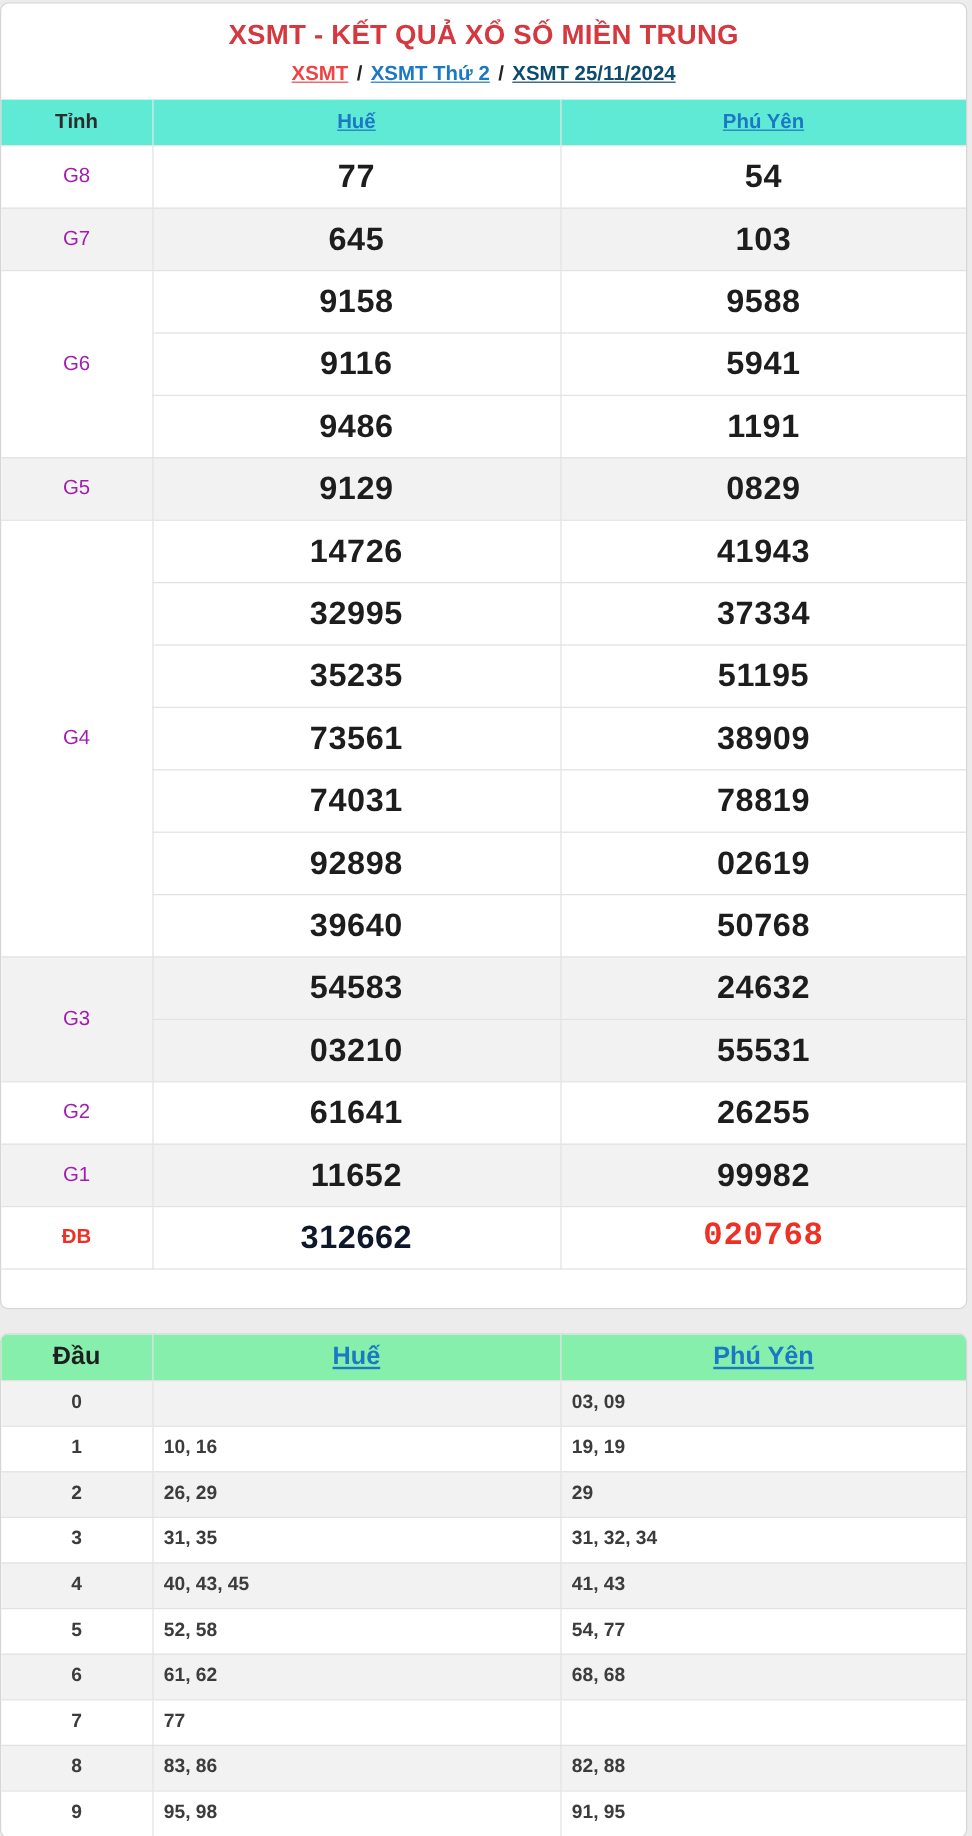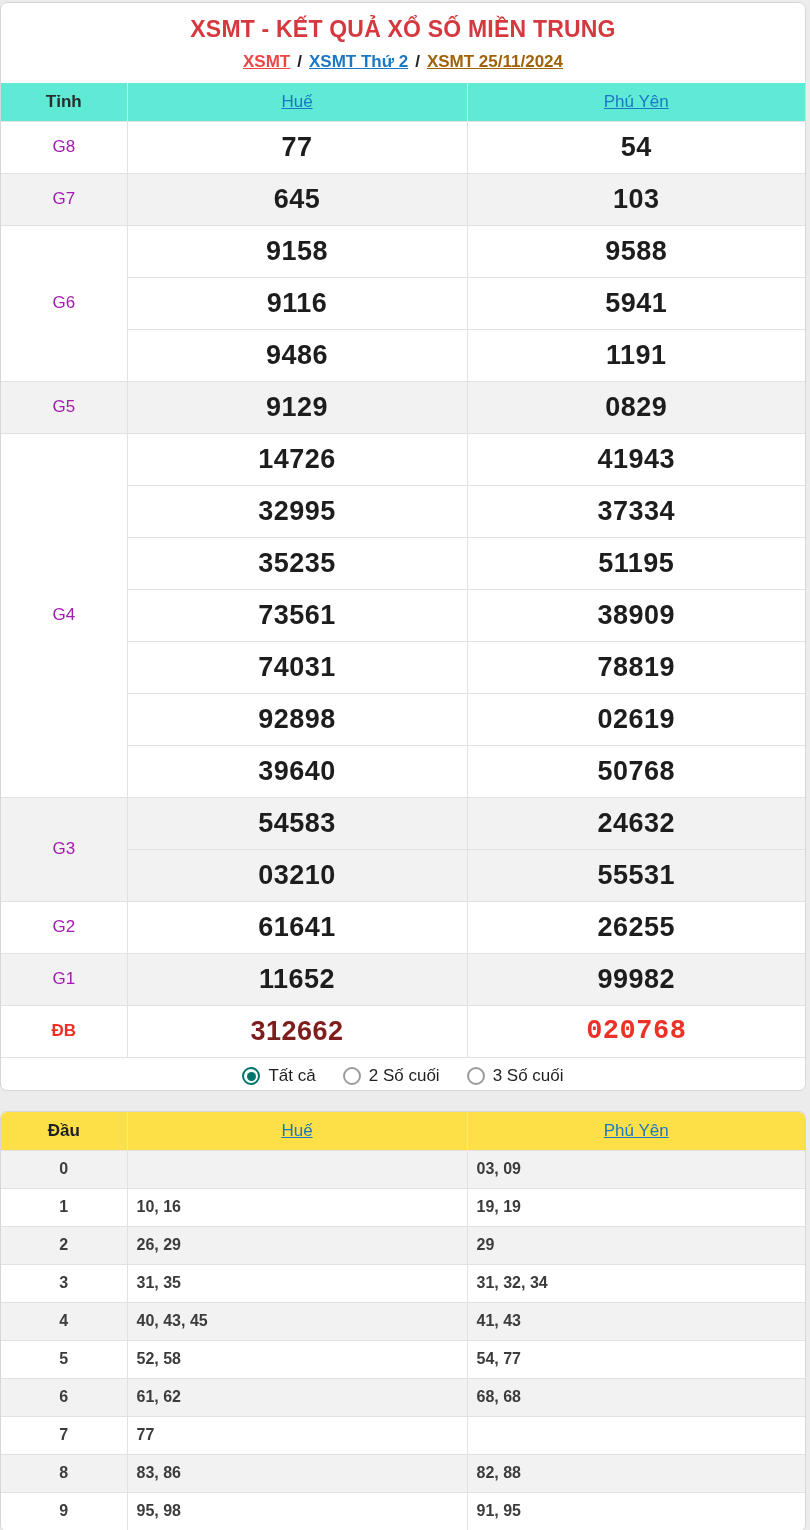--- a/index.html
+++ b/index.html
@@ -47,21 +47,21 @@
 
   #results-table thead th {
     height: 38px;
     background: #5eead4;
     font-size: 17px;
     font-weight: bold;
     color: #2c2c2c;
     text-align: center;
   }
   #results-table thead a,
-  #tails-table thead a { text-decoration: underline; cursor: pointer; font-weight: normal; }
+  #tails-table thead a { text-decoration: underline; cursor: pointer; font-weight: bold; }
 
   #results-table td.value {
     height: 52px;
     text-align: center;
     font-size: 27px;
     font-weight: bold;
     color: #1d1d1d;
     letter-spacing: 0.5px;
   }
   #results-table td.prize-label {
@@ -85,37 +85,37 @@
     border: 2px solid #9b9b9b;
     border-radius: 50%;
     display: flex; align-items: center; justify-content: center;
     background: #fff;
   }
   .radio-option .circle .dot { width: 9px; height: 9px; border-radius: 50%; }
   .radio-option .label { font-size: 17px; color: #1f1f1f; }
 
   #tails-table thead th {
     height: 38px;
-    background: #fde047;
-    font-size: 17px;
+    background: #86efac;
+    font-size: 21px;
     font-weight: bold;
     color: #1f1f1f;
     text-align: center;
   }
   #tails-table td { height: 38px; font-size: 16px; font-weight: bold; color: #3c3c3c; }
   #tails-table td.head-digit { text-align: center; }
   #tails-table td.tail-values { text-align: left; padding-left: 9px; }
   #tails-table tr.shaded td { background: #f2f2f2; }
 </style>
 </head>
 <body>
 
 <div class="card" id="card1">
   <div class="title" style="color: rgb(213, 57, 63);">XSMT - KẾT QUẢ XỔ SỐ MIỀN TRUNG</div>
-  <div class="breadcrumb" id="breadcrumb"><a style="color: #ef4444;">XSMT</a><span class="sep">/</span><a style="color: rgb(27, 120, 196);">XSMT Thứ 2</a><span class="sep">/</span><a style="color: #a16207;">XSMT 25/11/2024</a></div>
+  <div class="breadcrumb" id="breadcrumb"><a style="color: #ef4444;">XSMT</a><span class="sep">/</span><a style="color: rgb(27, 120, 196);">XSMT Thứ 2</a><span class="sep">/</span><a style="color: #0c4a6e;">XSMT 25/11/2024</a></div>
   <table id="results-table">
     <colgroup>
         <col style="width:126px">
         <col style="width:340px">
         <col>
       </colgroup>
     <thead>
         <tr id="results-head-row">
           <th>Tỉnh</th>
           <th><a style="color: rgb(27, 120, 196);">Huế</a></th>
@@ -194,41 +194,25 @@
           <td class="value">61641</td>
           <td class="value">26255</td>
         </tr>
         <tr class="shaded">
           <td class="prize-label" rowspan="1">G1</td>
           <td class="value">11652</td>
           <td class="value">99982</td>
         </tr>
         <tr>
           <td class="prize-label" rowspan="1" style="color: rgb(238, 49, 38); font-weight: bold;">ĐB</td>
-          <td class="value" style="color: #7f1d1d;">312662</td>
+          <td class="value" style="color: #0f172a;">312662</td>
           <td class="value" style="color: rgb(238, 49, 38); font-family: Liberation Mono, monospace;">020768</td>
         </tr>
       </tbody>
   </table>
-  <div class="radio-row" id="radio-row">
-      <div class="radio-option">
-        <span class="circle" style="border-color: rgb(0, 118, 106);">
-          <span class="dot" style="background: rgb(0, 118, 106);"></span>
-        </span>
-        <span class="label">Tất cả</span>
-      </div>
-      <div class="radio-option">
-        <span class="circle"></span>
-        <span class="label">2 Số cuối</span>
-      </div>
-      <div class="radio-option">
-        <span class="circle"></span>
-        <span class="label">3 Số cuối</span>
-      </div>
-    </div>
 </div>
 
 <div class="card" id="card2">
   <table id="tails-table">
     <colgroup>
         <col style="width:126px">
         <col style="width:340px">
         <col>
       </colgroup>
     <thead>

